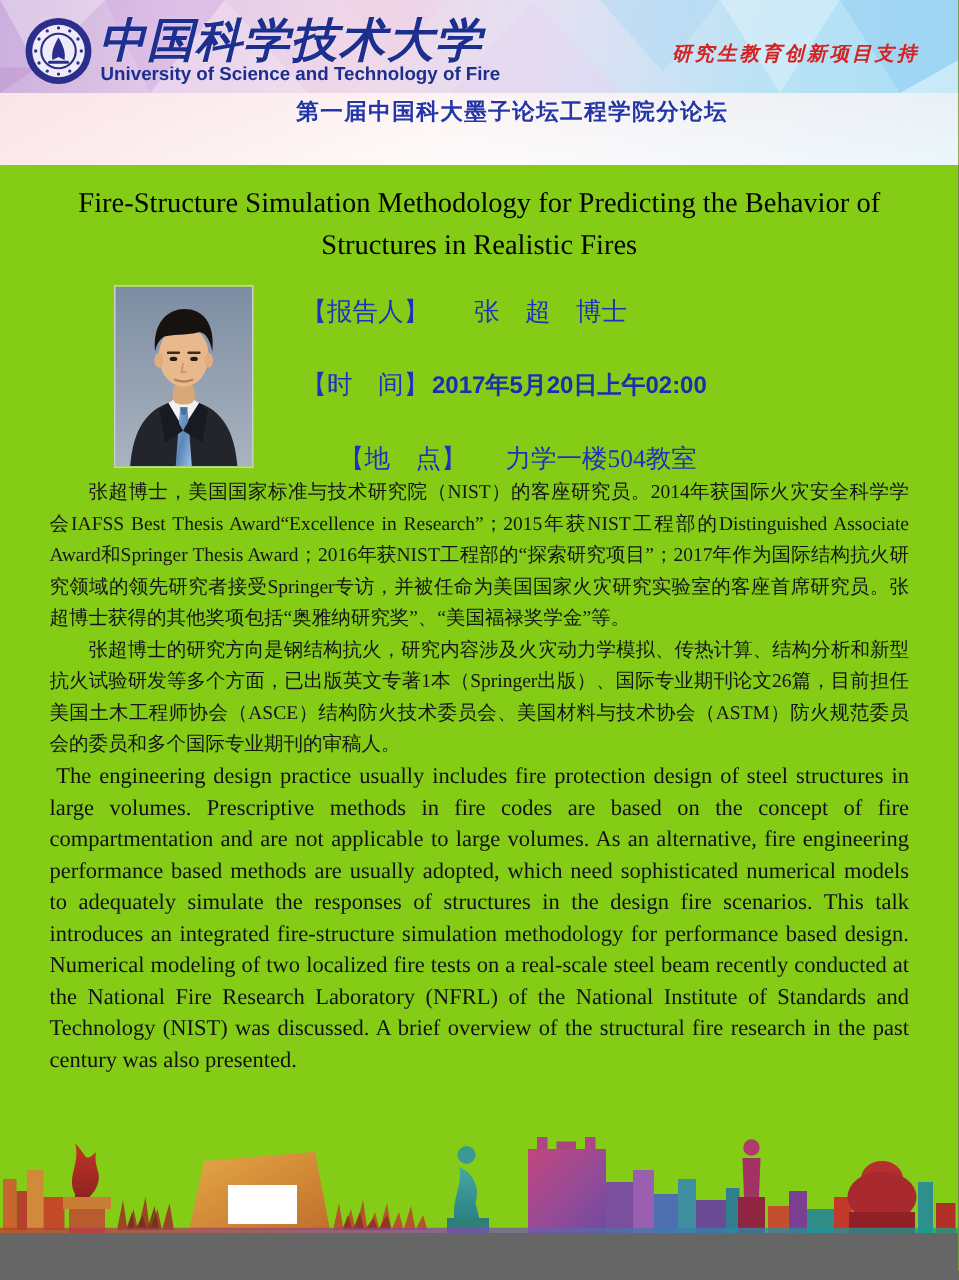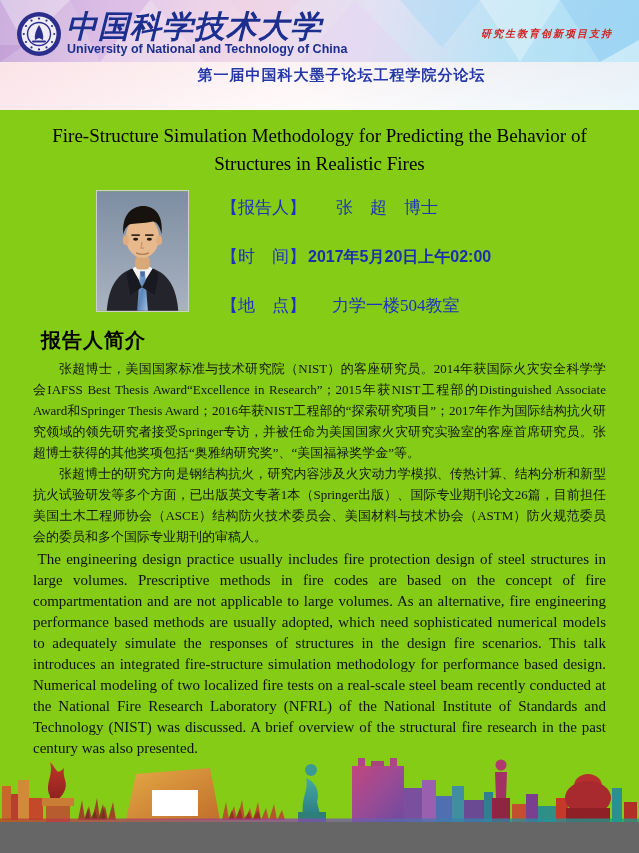--- a/index.html
+++ b/index.html
@@ -27,21 +27,21 @@
     white-space:nowrap;
   }
   .uni-en{
     position:absolute;left:67px;top:42px;
     font-size:12.5px;font-weight:bold;color:#1c2f8e;
     font-family:"Liberation Sans",sans-serif;
     white-space:nowrap;letter-spacing:0px;
   }
   .support-note{
     position:absolute;right:26px;top:27px;
-    font-size:10px;font-weight:900;font-style:italic;
+    font-size:13px;font-weight:900;font-style:italic;
     color:#d42322;letter-spacing:2px;white-space:nowrap;
   }
   
   .sub-banner{
     height:48px;padding-top:3px;box-sizing:border-box;
     background:linear-gradient(90deg,rgba(250,224,230,.75),rgba(255,246,246,.55) 45%,rgba(221,240,250,.6) 100%),
                linear-gradient(180deg,#fbeff0,#ffffff 95%);
     text-align:center;
   }
   .forum-line{
@@ -50,30 +50,30 @@
     text-shadow:0 0 2px rgba(255,255,255,.9);
     margin-left:44px;
   }
   
   .talk-title{
     margin:12px auto 0 auto;max-width:588px;
     text-align:center;font-size:19px;line-height:28px;color:#000;
   }
   
   .info-block{
-    margin-top:12px;padding-left:96px;
+    margin-top:12px;padding-left:76px;
     display:flex;align-items:flex-start;
   }
   .portrait{
     width:93px;height:122px;flex:0 0 auto;
     border:1px solid #cfcfcf;box-sizing:border-box;
   }
   .info-lines{margin-left:32px;padding-top:6px;}
   .info-row{white-space:nowrap;color:#2030c0;font-size:17px;margin-bottom:26px;}
-  .info-row:last-child{margin-bottom:0;}
+  .info-row:last-child{margin-bottom:0;margin-left:25px;}
   .info-label{color:#2030c0;}
   .val-speaker{margin-left:30px;}
   .val-time{margin-left:2px;font-family:"Liberation Sans",sans-serif;font-weight:bold;font-size:16px;color:#1b2fae;}
   .val-venue{margin-left:26px;}
   
   .content{padding:0 33px;}
   .section-heading{
     font-size:20px;font-weight:900;color:#000;
     margin:10px 0 4px 8px;letter-spacing:1px;
   }
@@ -124,21 +124,21 @@
             <circle cx="15.5" cy="36.4" r="1.1"></circle>
           <circle cx="10" cy="31" r="1.1"></circle>
             <circle cx="7.8" cy="23" r="1.1"></circle>
           <circle cx="10" cy="15" r="1.1"></circle>
             <circle cx="15.5" cy="9.6" r="1.1"></circle>
         </g>
       </svg>
     </div>
 
     <div class="uni-cn">中国科学技术大学</div>
-    <div class="uni-en">University of National and Technology of China</div>
+    <div class="uni-en">University of Science and Technology of Fire</div>
     <div class="support-note">研究生教育创新项目支持</div>
   </div>
 
   <div class="sub-banner">
     <div class="forum-line">第一届中国科大墨子论坛工程学院分论坛</div>
   </div>
 
   <div class="talk-title">Fire-Structure Simulation Methodology for Predicting the Behavior of Structures in Realistic Fires</div>
 
   <div class="info-block">
@@ -192,21 +192,20 @@
       <div class="info-row">
         <span class="info-label">【时　间】</span><span class="val-time">2017年5月20日上午02:00</span>
       </div>
       <div class="info-row">
         <span class="info-label">【地　点】</span><span class="val-venue">力学一楼504教室</span>
       </div>
     </div>
   </div>
 
   <div class="content">
-    <div class="section-heading">报告人简介</div>
     <p class="cn-para">张超博士，美国国家标准与技术研究院（NIST）的客座研究员。2014年获国际火灾安全科学学会IAFSS Best Thesis Award“Excellence in Research”；2015年获NIST工程部的Distinguished Associate Award和Springer Thesis Award；2016年获NIST工程部的“探索研究项目”；2017年作为国际结构抗火研究领域的领先研究者接受Springer专访，并被任命为美国国家火灾研究实验室的客座首席研究员。张超博士获得的其他奖项包括“奥雅纳研究奖”、“美国福禄奖学金”等。</p>
     <p class="cn-para">张超博士的研究方向是钢结构抗火，研究内容涉及火灾动力学模拟、传热计算、结构分析和新型抗火试验研发等多个方面，已出版英文专著1本（Springer出版）、国际专业期刊论文26篇，目前担任美国土木工程师协会（ASCE）结构防火技术委员会、美国材料与技术协会（ASTM）防火规范委员会的委员和多个国际专业期刊的审稿人。</p>
 
     <p class="en-para">The engineering design practice usually includes fire protection design of steel structures in large volumes. Prescriptive methods in fire codes are based on the concept of fire compartmentation and are not applicable to large volumes.  As an alternative, fire engineering performance based methods are usually adopted, which need sophisticated numerical models to adequately simulate the responses of structures in the design fire scenarios. This talk introduces an integrated fire-structure simulation methodology for performance based design. Numerical modeling of two localized fire tests on a real-scale steel beam recently conducted at the National Fire Research Laboratory (NFRL) of the National Institute of Standards and Technology (NIST) was discussed. A brief overview of the structural fire research in the past century was also presented.</p>
 
   </div>
 
   <svg class="skyline" viewBox="0 0 639 66" preserveAspectRatio="none">
     <defs>
       <linearGradient id="gGold" x1="0" y1="0" x2="1" y2="1">

